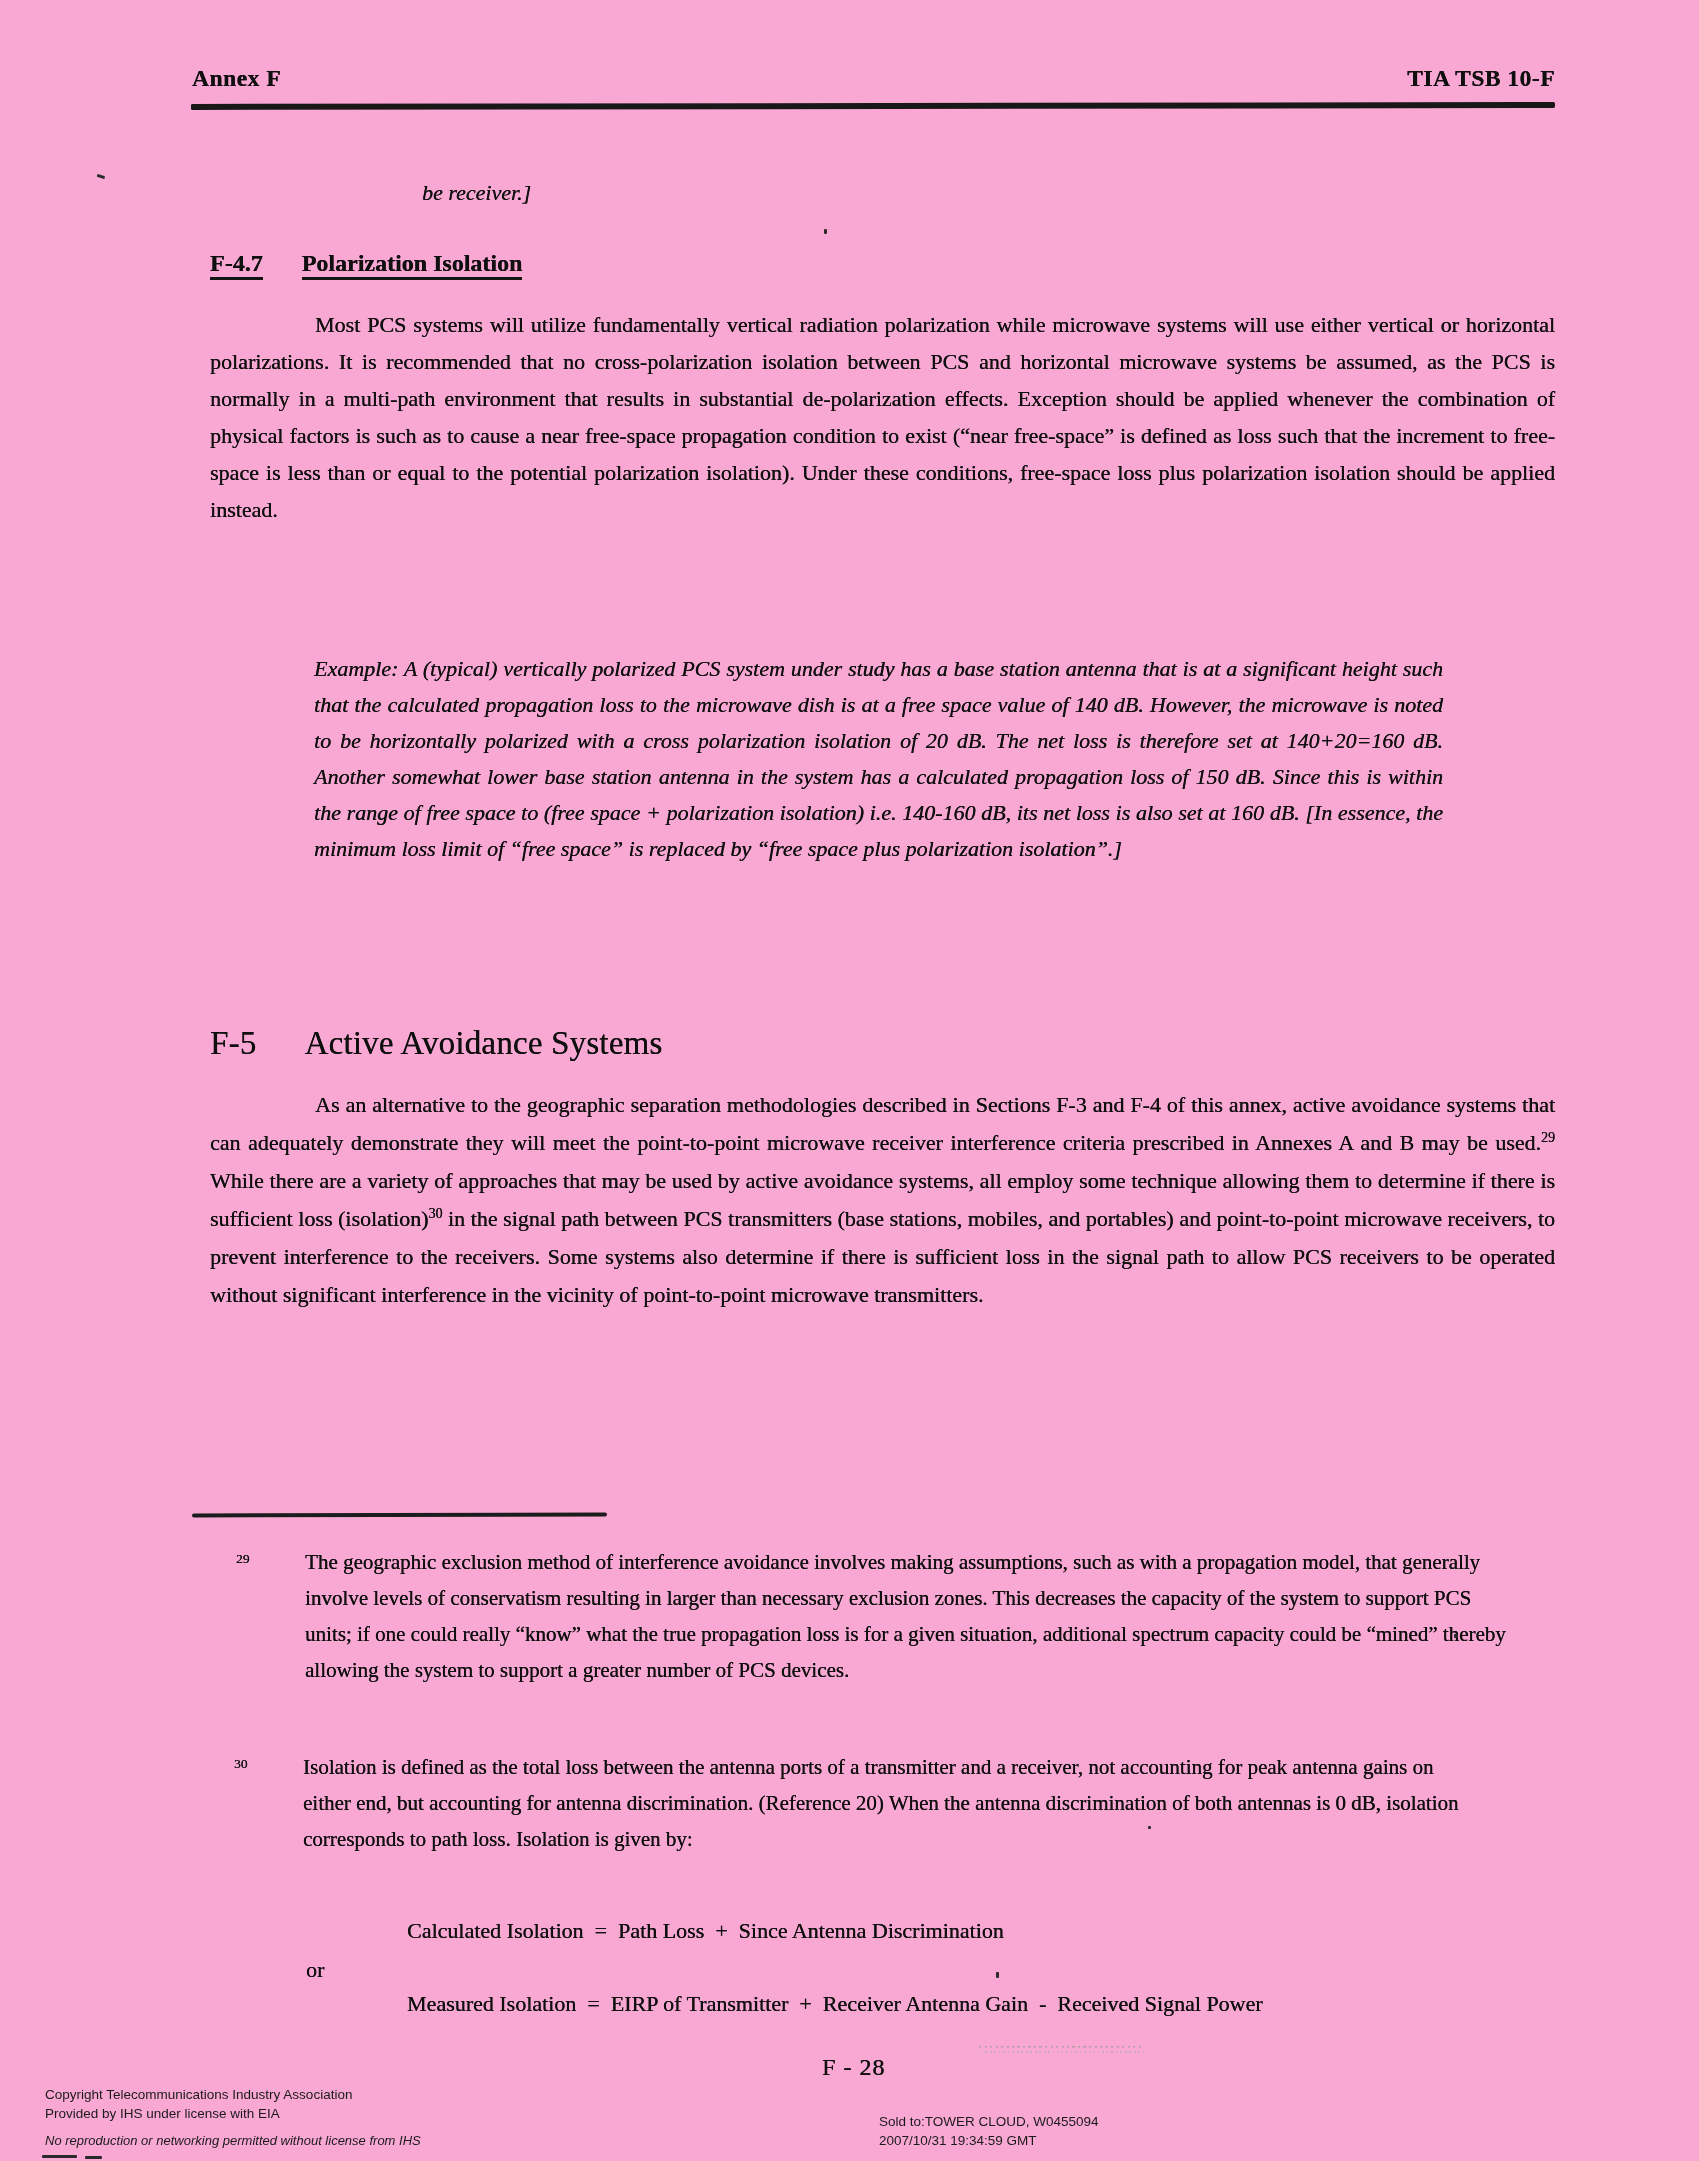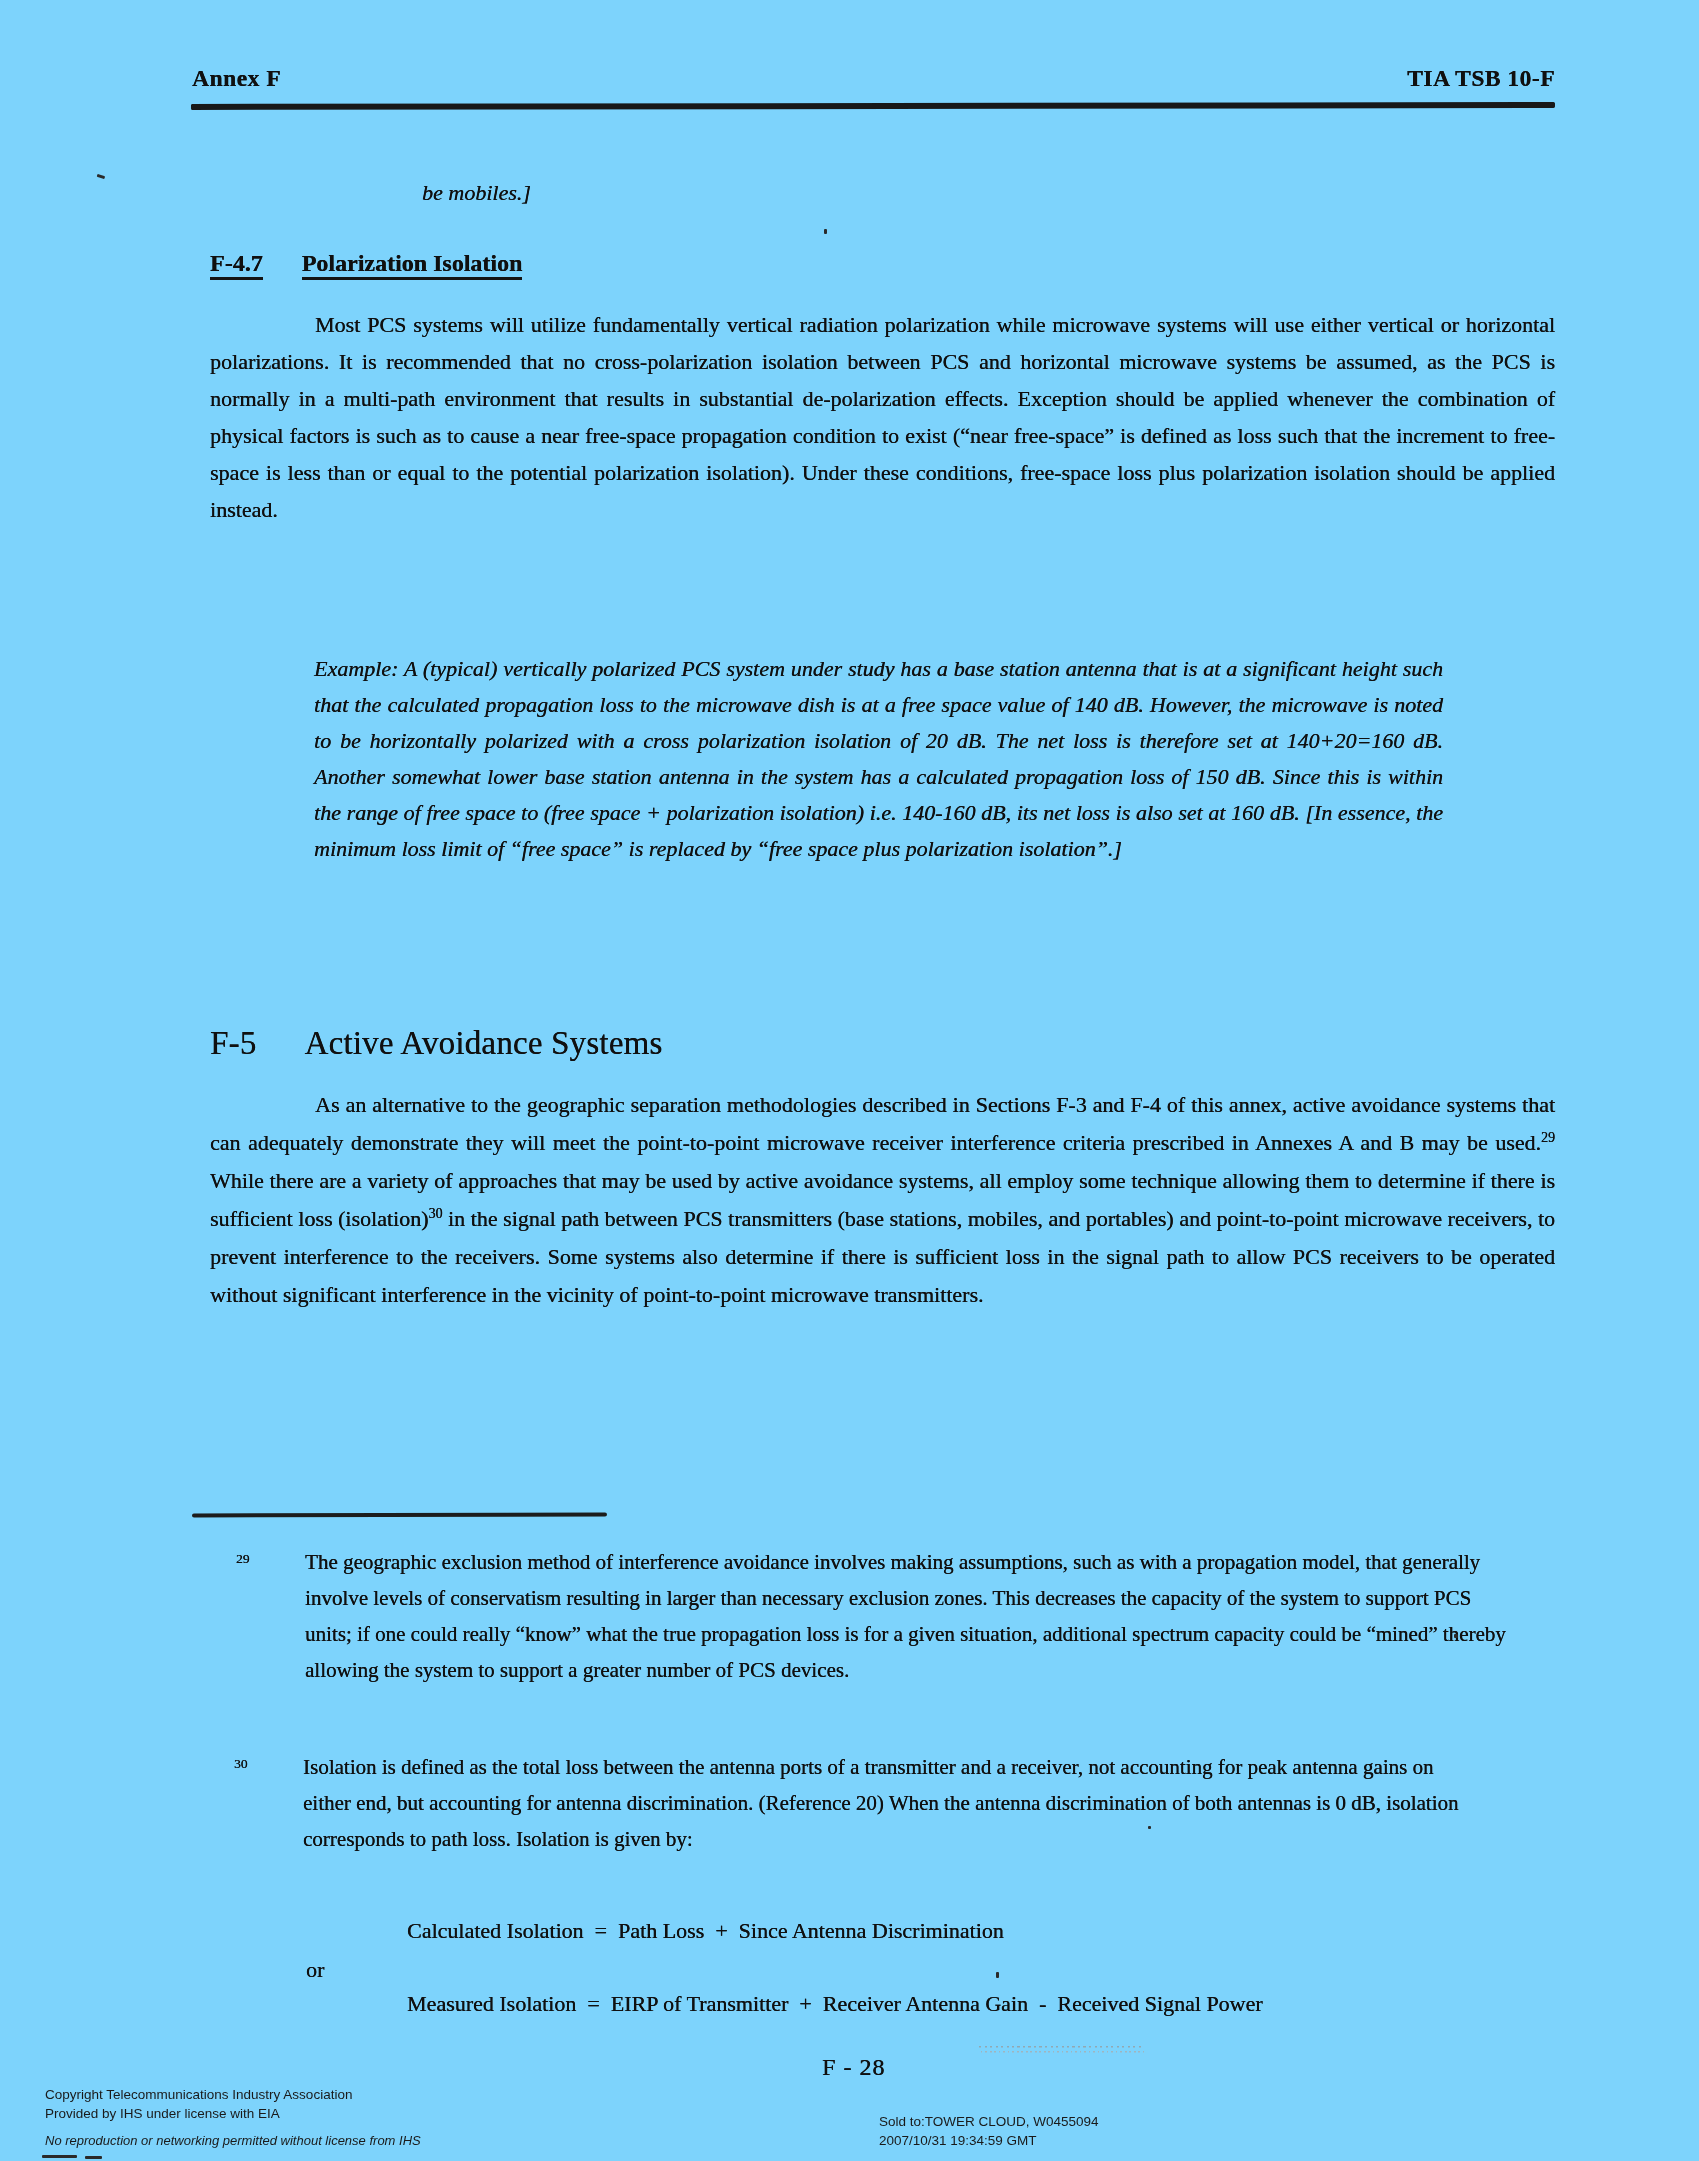--- a/index.html
+++ b/index.html
@@ -1,19 +1,19 @@
 <!DOCTYPE html>
 <html style="font-size:8px"><head>
 <meta charset="utf-8">
 <style>
   html,body{margin:0;padding:0;background:#e8e8e8;}
   .page{
     position:relative;
     width:1700px;height:2161px;
-    background:#7dd3fc;
+    background:#f9a8d4;
     overflow:hidden;
     font-family:"Liberation Serif","DejaVu Serif",serif;
     color:#101010;
   }
   .abs{position:absolute;}
   .ink{color:#101010;text-shadow:0.3px 0 0 currentColor;}
   
   .hdr{font-size:23.5px;font-weight:bold;letter-spacing:0.5px;}
   .hdr-rule{background:#181818;height:5.5px;border-radius:1.5px;transform:rotate(-0.08deg);}
   
@@ -52,21 +52,21 @@
 </style>
 </head>
 <body>
 
 <div class="page">
 
   <div class="abs hdr ink" style="left:192px;top:65px;">Annex F</div>
   <div class="abs hdr ink" style="left:1345px;top:65px;width:210px;text-align:right;">TIA TSB 10-F</div>
   <div class="abs hdr-rule" style="left:191px;top:103px;width:1364px;"></div>
 
-  <div class="abs frag ink" style="left:422px;top:180px;">be mobiles.]</div>
+  <div class="abs frag ink" style="left:422px;top:180px;">be receiver.]</div>
 
   <div class="abs h47 ink" style="left:210px;top:250px;">
     <span class="seg">F-4.7</span><span style="display:inline-block;width:39px;"></span><span class="seg">Polarization Isolation</span>
   </div>
 
   <p class="abs body-par ink" style="left:210px;top:306px;width:1345px;">Most PCS systems will utilize fundamentally vertical radiation polarization while microwave systems will use either vertical or horizontal polarizations.  It is recommended that no cross-polarization isolation between PCS and horizontal microwave systems be assumed, as the PCS is normally in a multi-path environment that results in substantial de-polarization effects.  Exception should be applied whenever the combination of physical factors is such as to cause a near free-space propagation condition to exist (“near free-space” is defined as loss such that the increment to free-space is less than or equal to the potential polarization isolation).  Under these conditions, free-space loss plus polarization isolation should be applied instead.</p>
 
   <p class="abs example ink" style="left:314px;top:651px;width:1129px;">Example:  A (typical) vertically polarized PCS system under study has a base station antenna that is at a significant height such that the calculated propagation loss to the microwave dish is at a free space value of 140 dB.  However, the microwave is noted to be horizontally polarized with a cross polarization isolation of 20 dB.  The net loss is therefore set at 140+20=160 dB.  Another somewhat lower base station antenna in the system has a calculated propagation loss of 150 dB.  Since this is within the range of free space to (free space + polarization isolation) i.e. 140-160 dB, its net loss is also set at 160 dB.  [In essence, the minimum loss limit of “free space” is replaced by “free space plus polarization isolation”.]</p>
 
   <div class="abs h5 ink" style="left:210px;top:1025px;">

